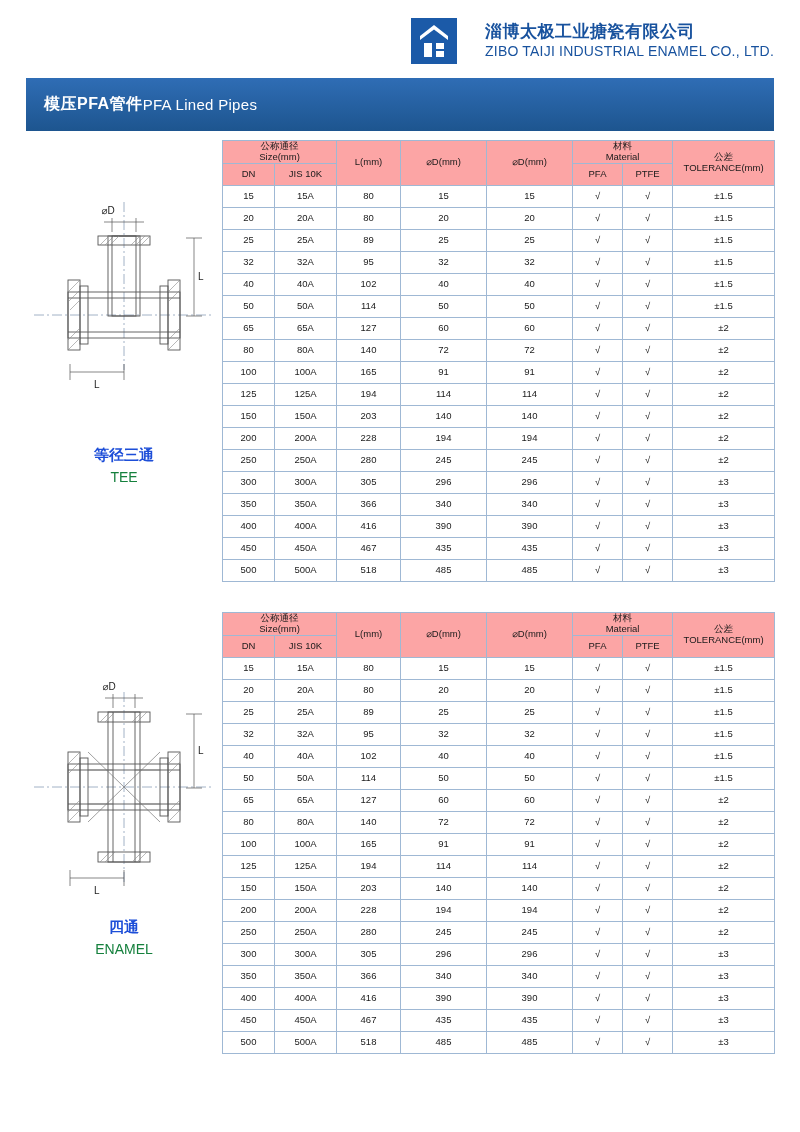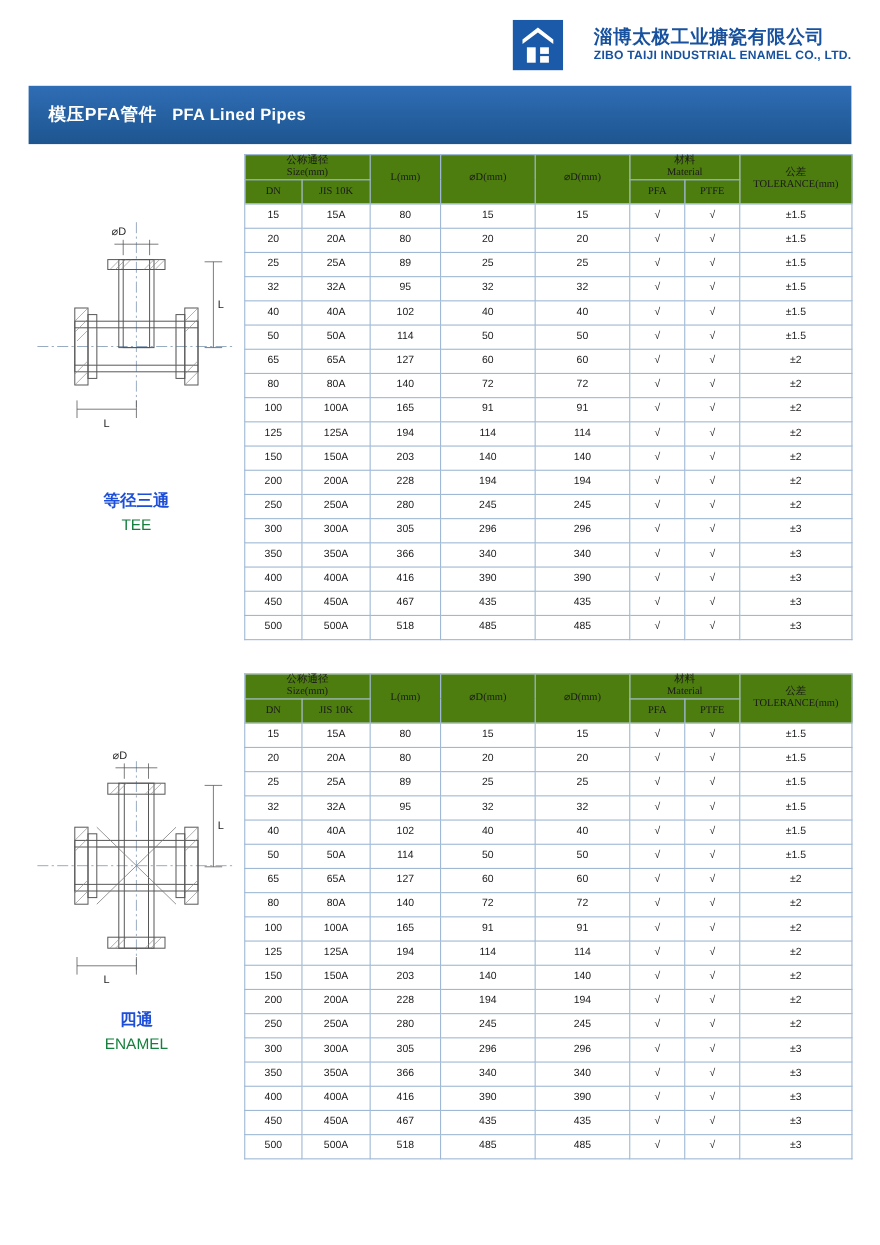--- a/index.html
+++ b/index.html
@@ -44,22 +44,22 @@
   }
   .logo-cn {
     font-size: 17px;
     font-weight: bold;
     color: #18529e;
     letter-spacing: 0.5px;
     line-height: 1.25;
     white-space: nowrap;
   }
   .logo-en {
-    font-size: 11px;
-    font-weight: bold;
+    font-size: 14px;
+    font-weight: normal;
     color: #18529e;
     letter-spacing: 0.2px;
     line-height: 1.4;
     white-space: nowrap;
   }
 
   
   .title-bar {
     position: absolute;
     left: 26px;
@@ -74,22 +74,21 @@
   }
   .title-cn {
     color: #ffffff;
     font-size: 16px;
     font-weight: bold;
     letter-spacing: 0.5px;
   }
   .title-en {
     color: #ffffff;
     font-size: 15px;
-    font-weight: bold;
-    margin-left: 14px;
+    font-weight: normal;
     letter-spacing: 0.3px;
   }
 
   
   .block {
     position: absolute;
     left: 26px;
     width: 748px;
     display: flex;
     align-items: flex-start;
@@ -127,23 +126,22 @@
     border: 1px solid #9fb8d4;
     text-align: center;
     vertical-align: middle;
     font-size: 9.5px;
     color: #1a1a1a;
     padding: 0;
     height: 21px;
     line-height: 1.15;
   }
   table.spec thead th {
-    background: #4d7c0f;
+    background: #fca5a5;
     font-weight: normal;
-    font-family: Liberation Serif, serif;
   }
   .hdr-two {
     font-size: 9.5px;
     line-height: 1.45;
   }
   .hdr-two .l1 { display: block; }
   .hdr-two .l2 { display: block; }
   td.check {
     font-size: 10px;
     color: #333;

